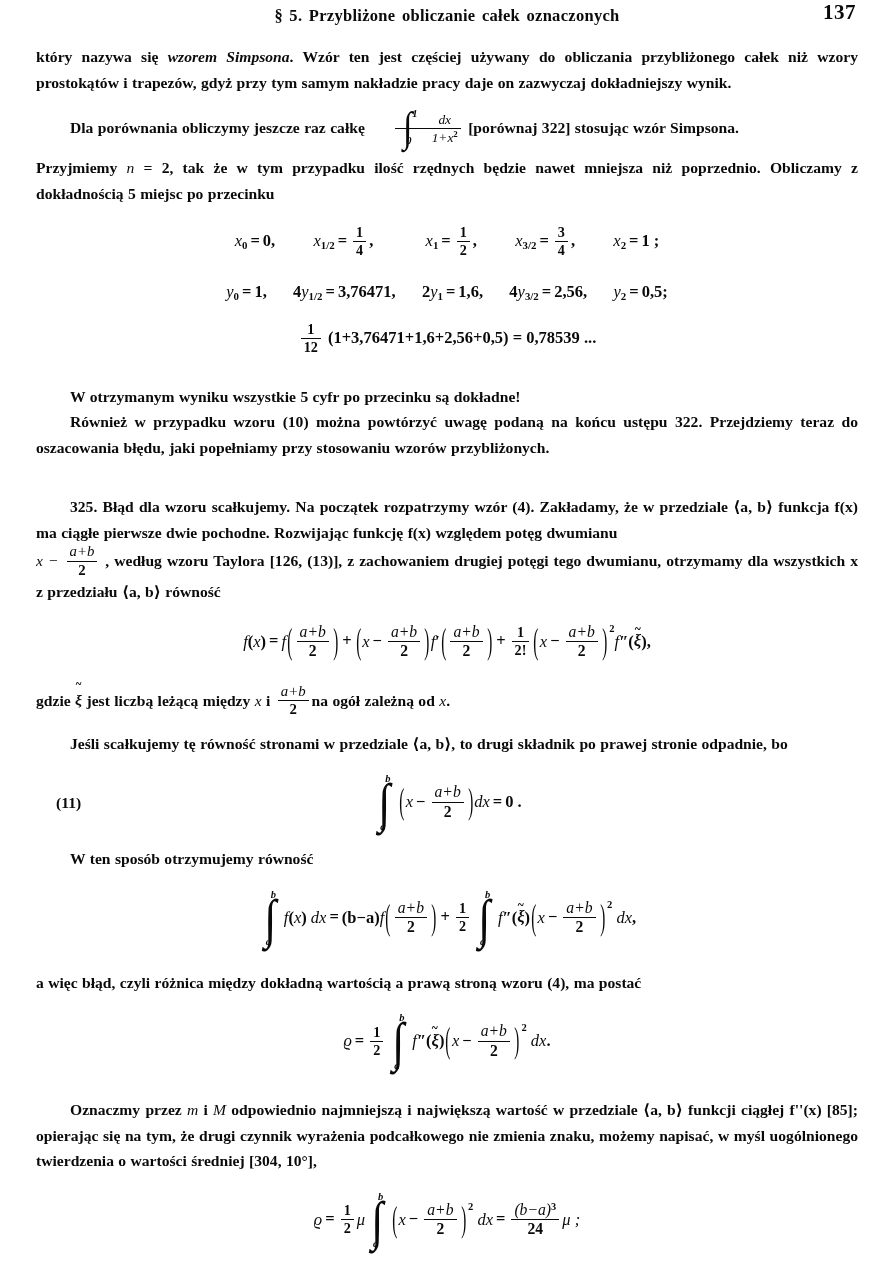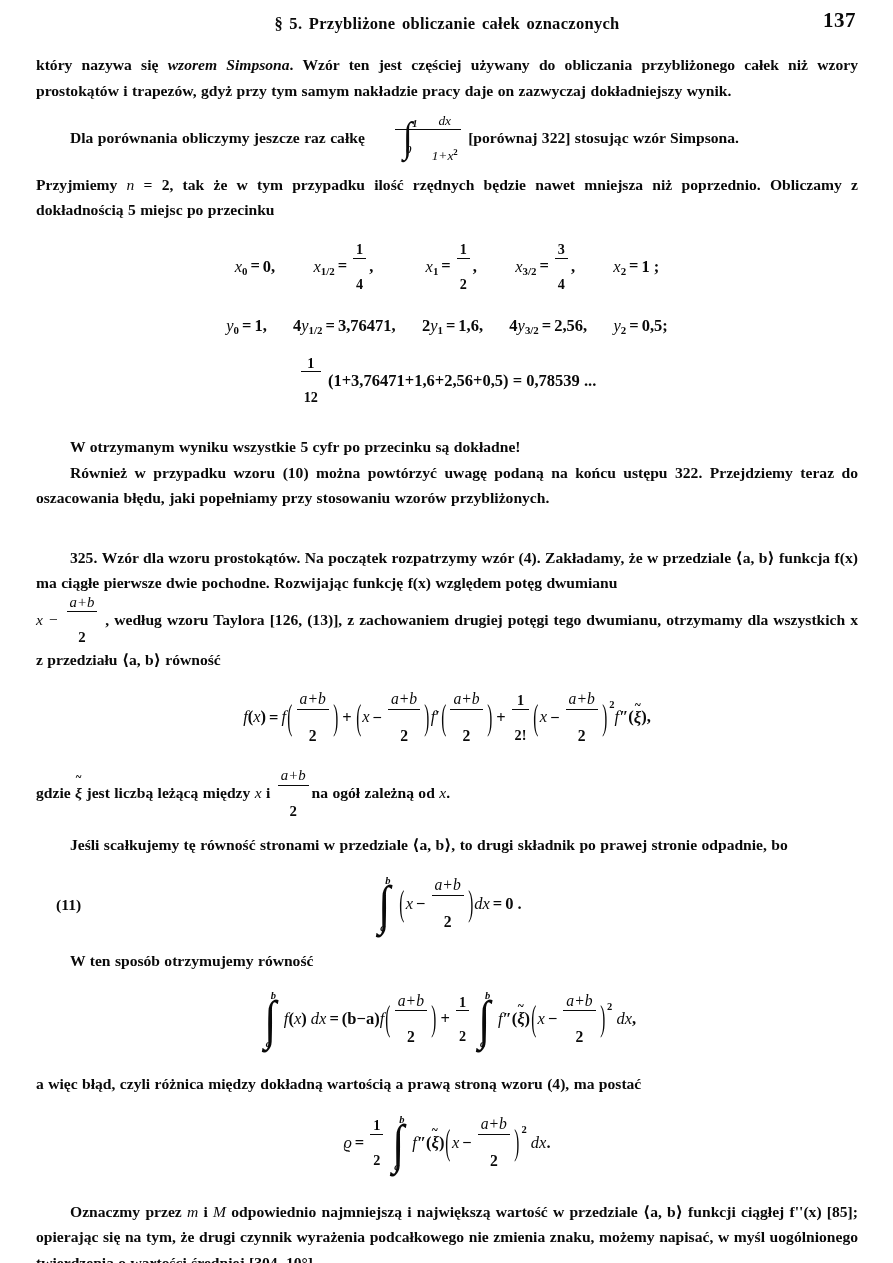--- a/index.html
+++ b/index.html
@@ -26,21 +26,20 @@
     position: absolute;
     left: 36px;
     top: 0;
     width: 822px;
   }
 
   
   .runhead {
     position: relative;
     height: 44px;
-    margin-top: 8px;
   }
   .runhead-title {
     position: absolute;
     left: 0;
     right: 0;
     top: 6px;
     text-align: center;
     font-weight: bold;
     font-size: 16.5px;
     letter-spacing: 0.3px;
@@ -110,21 +109,21 @@
   .frac {
     display: inline-block;
     vertical-align: middle;
     text-align: center;
     line-height: 1.05;
     margin: 0 3px;
     position: relative;
     top: -1px;
   }
   .frac > .num { display: block; padding: 0 3px 1px 3px; font-size: 0.86em; }
-  .frac > .den { display: block; border-top: 1.7px solid #0a0a0a; padding: 18px 3px 0 3px; font-size: 0.86em; text-align: center; }
+  .frac > .den { display: block; border-top: 1.7px solid #0a0a0a; padding: 1px 3px 0 3px; font-size: 0.86em; text-align: center; }
   .frac.big > .num { font-size: 0.95em; }
   .frac.big > .den { font-size: 0.95em; }
 
   sub { font-size: 0.66em; vertical-align: -0.28em; font-style: italic; font-weight: bold; }
   sup { font-size: 0.66em; vertical-align: 0.52em; font-style: italic; font-weight: bold; }
   sub.rm, sup.rm { font-style: normal; }
 
   
   .intg {
     display: inline-block;
@@ -284,21 +283,21 @@
       <span class="mr">(1+3,76471+1,6+2,56+0,5) = 0,78539 ...</span>
     </div>
 
     <div class="spacer-28"></div>
 
     <p class="para indent">W otrzymanym wyniku wszystkie 5 cyfr po przecinku są dokładne!</p>
     <p class="para indent">Również w przypadku wzoru (10) można powtórzyć uwagę podaną na końcu ustępu 322. Przejdziemy teraz do oszacowania błędu, jaki popełniamy przy stosowaniu wzorów przybliżonych.</p>
 
     <div class="spacer-34"></div>
 
-    <p class="para indent"><b>325.</b> <b>Wzór dla wzoru prostokątów.</b><span> Na początek rozpatrzymy wzór (4). Zakładamy, że w przedziale ⟨a, b⟩ funkcja f(x) ma ciągłe pierwsze dwie pochodne. Rozwijając funkcję f(x) względem potęg dwumianu </span></p>
+    <p class="para indent"><b>325.</b> <b>Błąd dla wzoru scałkujemy.</b><span> Na początek rozpatrzymy wzór (4). Zakładamy, że w przedziale ⟨a, b⟩ funkcja f(x) ma ciągłe pierwsze dwie pochodne. Rozwijając funkcję f(x) względem potęg dwumianu </span></p>
 
     <p class="para">
       <span class="m">x −</span>
       <span class="frac big"><span class="num m">a+b</span><span class="den mr">2</span></span>
       <span>, według wzoru Taylora [126, (13)], z zachowaniem drugiej potęgi tego dwumianu, otrzymamy dla wszystkich x z przedziału ⟨a, b⟩ równość</span>
     </p>
 
     <div class="spacer-20"></div>
 
     <div class="display">

